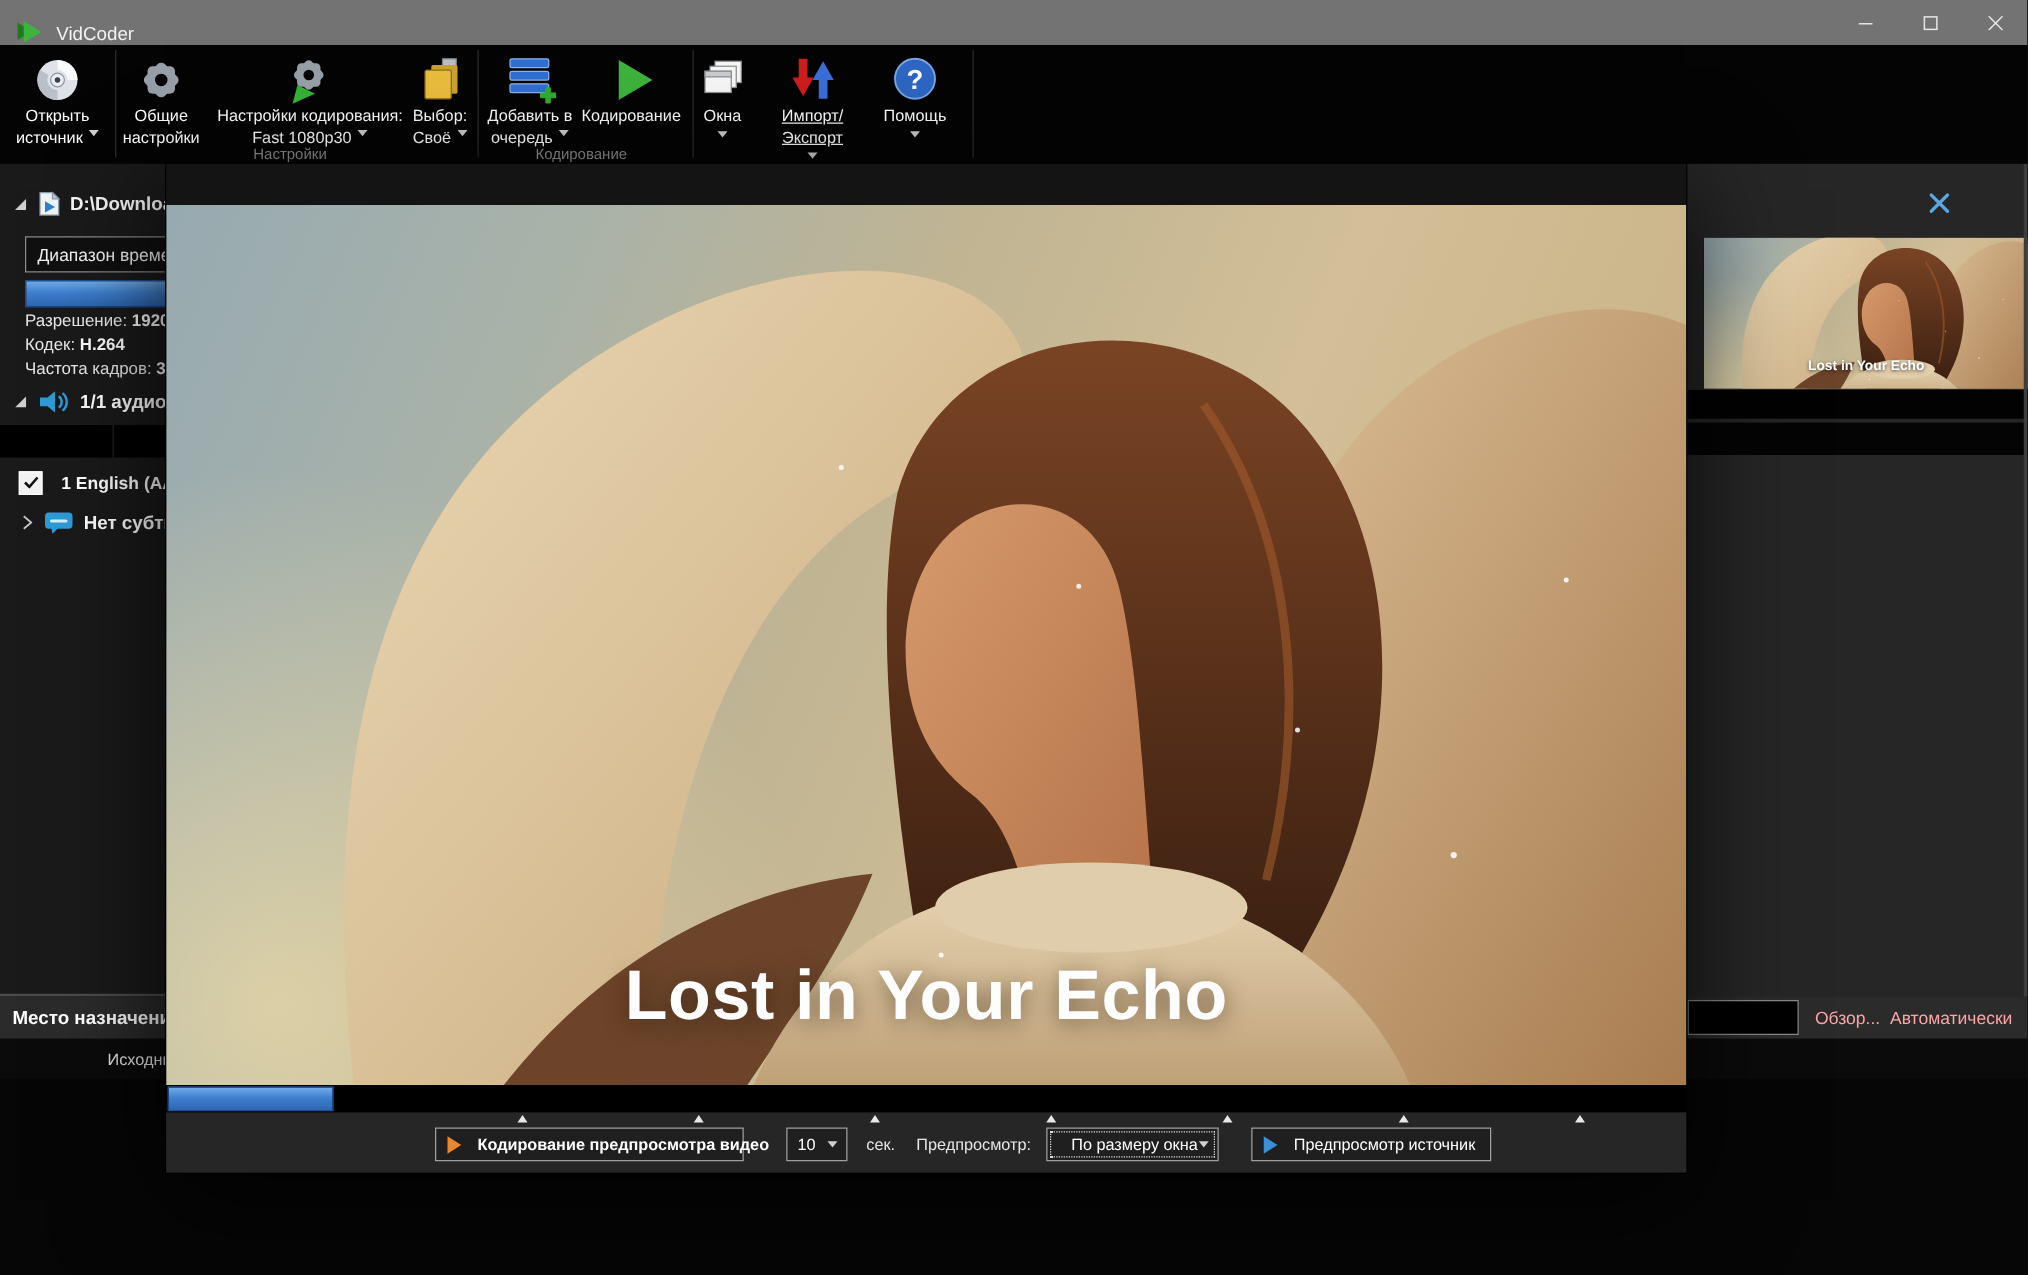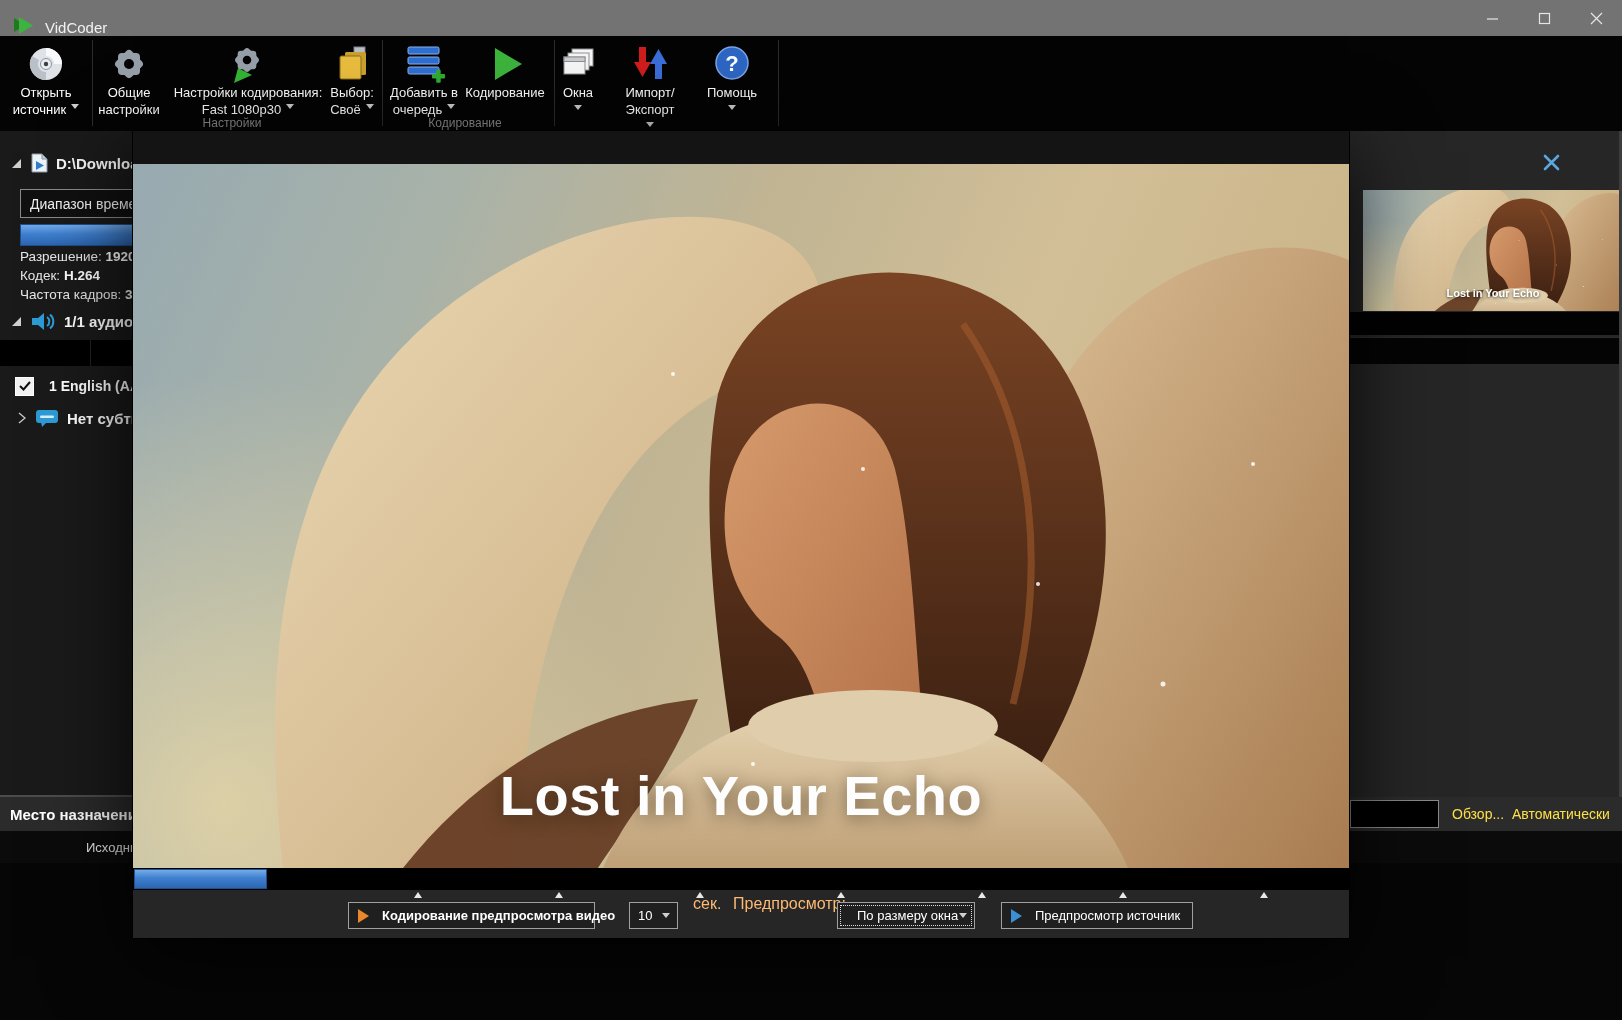--- a/index.html
+++ b/index.html
@@ -41,21 +41,21 @@
   .checkbox{width:17px;height:17px;background:#f2f2f2;border:1px solid #fff;margin-left:15px;display:flex;align-items:center;justify-content:center;}
   .audio-label{margin-left:15px;font-size:14px;font-weight:bold;white-space:nowrap;}
   .sub-row{position:absolute;left:0;top:274px;width:320px;height:26px;display:flex;align-items:center;}
   .sub-label{margin-left:8px;font-size:15px;font-weight:bold;white-space:nowrap;}
 
   
   .divider-h{position:absolute;left:0;top:664px;width:100%;height:2px;background:#4c4c4c;}
   .dest-row{position:absolute;left:0;top:666px;width:100%;height:34px;background:#2b2b2b;}
   .dest-label{position:absolute;left:10px;top:0;height:34px;display:flex;align-items:center;font-size:15px;font-weight:bold;white-space:nowrap;}
   .dest-input{position:absolute;left:1350px;top:3px;width:87px;height:26px;background:#000;border:1px solid #8a8a8a;}
-  .flat-btn{position:absolute;top:0;height:34px;display:flex;align-items:center;font-size:14px;color:#fde047;white-space:nowrap;}
+  .flat-btn{position:absolute;top:0;height:34px;display:flex;align-items:center;font-size:14px;color:#fca5a5;white-space:nowrap;}
   .src-row{position:absolute;left:0;top:700px;width:100%;height:32px;background:#0b0b0b;}
   .src-label{position:absolute;left:86px;top:0;width:49px;height:32px;display:flex;align-items:center;overflow:hidden;font-size:13px;color:#e6e6e6;}
   .below-band{position:absolute;left:0;top:732px;width:100%;height:157px;background:#060606;}
 
   
   .right-panel{position:absolute;left:1349px;top:0;width:273px;height:666px;background:#262626;border-left:1px solid #3a3a3a;}
   .rp-close{position:absolute;left:188px;top:18px;width:26px;height:26px;display:flex;align-items:center;justify-content:center;}
   .rp-thumb{position:absolute;left:13px;top:59px;width:260px;height:121px;overflow:hidden;background:#000;}
   .rp-caption{position:absolute;left:0;bottom:12px;width:100%;text-align:center;font-size:11px;font-weight:bold;color:#fff;
               text-shadow:0 1px 3px rgba(0,0,0,.7);}
@@ -73,21 +73,21 @@
   .m-video svg.art{position:absolute;left:0;top:0;width:100%;height:100%;}
   .m-caption{position:absolute;left:0;bottom:40px;width:100%;text-align:center;font-size:56px;font-weight:bold;letter-spacing:.5px;
              color:#fdfdfd;text-shadow:0 3px 18px rgba(40,25,10,.55);}
   .m-seek{position:absolute;left:0;top:737px;width:1216px;height:22px;background:#000;}
   .m-seek-fill{position:absolute;left:1px;top:1px;width:133px;height:20px;
                background:linear-gradient(#74ace9,#3f80d0 45%,#2d66b0);border:1px solid #1d4f92;box-sizing:border-box;}
   .m-bottombar{position:absolute;left:0;top:759px;width:1216px;height:48px;background:#262626;}
   .tick{position:absolute;top:-2px;width:0;height:0;border:4px solid transparent;border-bottom:6px solid #e8e8e8;}
   .ctl{position:absolute;top:12px;height:27px;box-sizing:border-box;display:flex;align-items:center;
        background:#1f1f1f;border:1px solid #a0a0a0;font-size:13px;color:#fff;white-space:nowrap;}
-  .ctl-label{position:absolute;top:0;height:27px;display:flex;align-items:center;font-size:16px;color:#fdba74;white-space:nowrap;}
+  .ctl-label{position:absolute;top:12px;height:27px;display:flex;align-items:center;font-size:13px;color:#e5e5e5;white-space:nowrap;}
   .sel-chev{width:0;height:0;border:4px solid transparent;border-top:5px solid #cfcfcf;margin-left:auto;margin-right:7px;transform:translateY(2px);}
   .fit-sel{outline:1px dotted #ddd;outline-offset:-4px;}
   .play-tri-orange{width:0;height:0;border:7px solid transparent;border-left:11px solid #e8872c;margin:0 2px 0 9px;}
   .play-tri-blue{width:0;height:0;border:7px solid transparent;border-left:11px solid #3b8fd4;margin:0 2px 0 9px;}
 </style>
 </head>
 <body>
 
 <svg width="0" height="0" style="position:absolute" aria-hidden="true">
   <defs>
@@ -275,21 +275,21 @@
             <rect x="14" y="5" width="21" height="17"></rect>
               <rect x="10" y="9" width="21" height="17"></rect>
               <rect x="6" y="13" width="21" height="17"></rect>
           </g>
             <rect x="6" y="13" width="21" height="4.5" fill="#c9ccd0" stroke="#8f8f8f"></rect>
         </svg>
       </div>
       <div><span>Окна</span><span class="caret-below"></span></div>
     </div>
 
-    <div class="rbtn" style="left:604px;width:92px;">
+    <div class="rbtn" style="left:604px;width:92px;text-decoration:underline;">
       <div class="icn">
         <svg width="40" height="40" viewBox="0 0 40 40">
           <g fill="#cf1d1d">
               <rect x="9" y="3" width="7" height="16"></rect>
               <polygon points="4,18 21,18 12.5,33"></polygon>
             </g>
           <g fill="#3a6fd8">
               <rect x="25" y="19" width="7" height="16"></rect>
               <polygon points="20,20 37,20 28.5,5"></polygon>
             </g>

